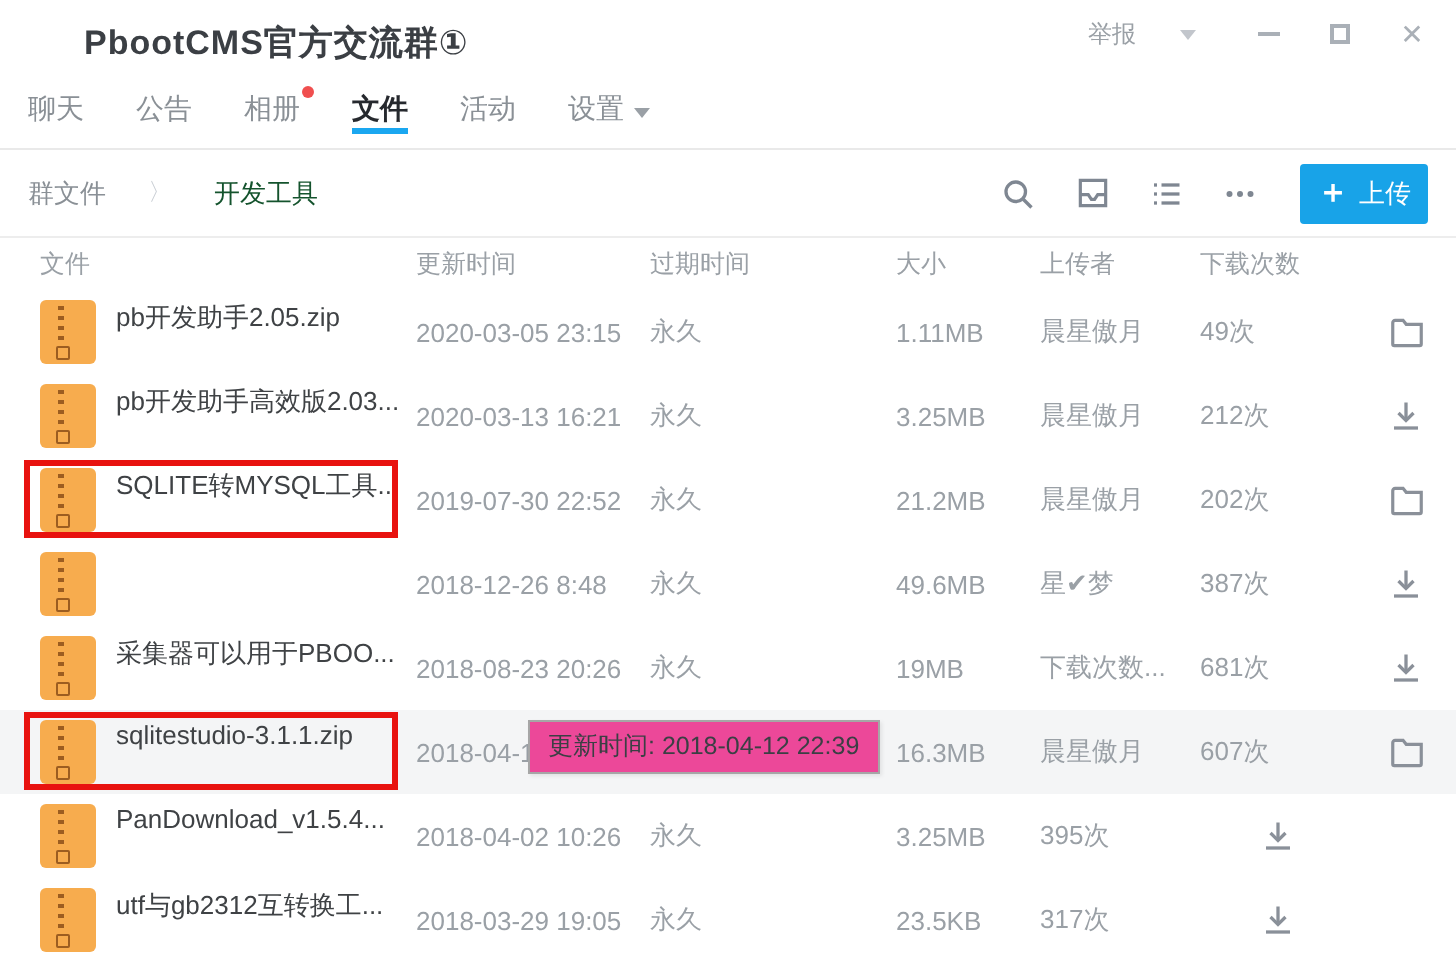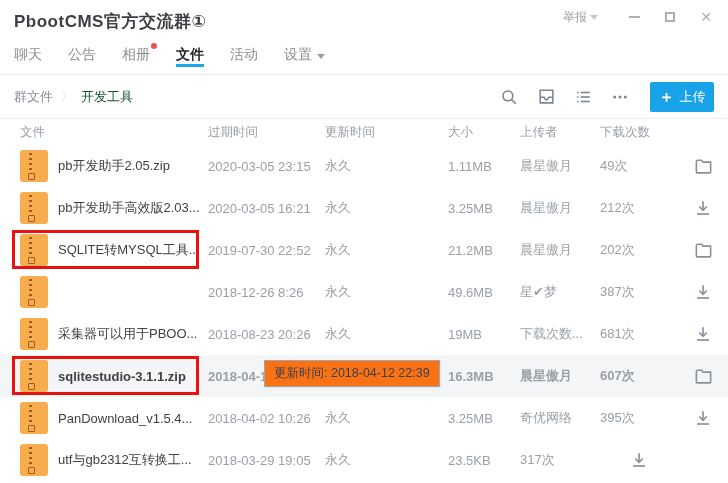--- a/index.html
+++ b/index.html
@@ -1,67 +1,67 @@
 <!DOCTYPE html>
 <html><head>
 <meta charset="utf-8">
 <style>
   * { margin:0; padding:0; box-sizing:border-box; }
   html,body { width:728px; height:483px; background:#fff; overflow:hidden;
     font-family:"Liberation Sans","DejaVu Sans",sans-serif; }
 
   
-  .titlebar { position:relative; height:44px; padding:10px 14px 0; }
+  .titlebar { position:relative; height:44px; padding:10px 14px 0;margin-left:28px; }
   .win-title { font-size:17px; font-weight:bold; color:#3b3f44; letter-spacing:.5px; }
   .win-controls { position:absolute; top:6px; right:8px; display:flex; align-items:center; gap:8px; }
-  .report { display:flex; align-items:center; gap:3px; color:#9aa0a6; font-size:12px; cursor:pointer; margin-right:14px; }
+  .report { display:flex; align-items:center; gap:22px; color:#9aa0a6; font-size:12px; cursor:pointer; margin-right:14px; }
   .caret-down { width:0; height:0; border-left:4px solid transparent; border-right:4px solid transparent; border-top:5px solid #c2c6cc; display:inline-block; }
   .winbtn { width:28px; height:22px; display:flex; align-items:center; justify-content:center; color:#aab0b7; cursor:pointer; }
   .min-glyph { width:11px; height:2px; background:#aab0b7; display:inline-block; }
   .max-glyph { width:10px; height:10px; border:2px solid #aab0b7; display:inline-block; }
   .close-glyph { font-size:14px; line-height:1; color:#aab0b7; }
 
   
   .tabs { display:flex; align-items:flex-start; gap:26px; padding:0 0 0 14px; height:31px; border-bottom:1px solid #e9e9e9; }
   .tab { position:relative; font-size:14px; color:#8a9096; padding:2px 0 3px; cursor:pointer; }
   .tab.active { color:#26292e; font-weight:bold; }
   .tab.active .underline { position:absolute; left:0; right:0; bottom:0; height:3px; background:#1aa7f0; }
   .badge-dot { position:absolute; top:-1px; right:-7px; width:6px; height:6px; border-radius:50%; background:#f04f4f; }
   .tab .caret-down { border-top-color:#9aa0a6; margin-left:5px; border-left-width:4px; border-right-width:4px; border-top-width:5px; }
 
   
   .toolbar { display:flex; align-items:center; height:44px; padding:0 14px; border-bottom:1px solid #ededed; }
-  .breadcrumb { display:flex; align-items:flex-start; gap:8px; font-size:13px; }
+  .breadcrumb { display:flex; align-items:flex-start; gap:21px; font-size:13px; }
   .crumb-root { color:#8a9096; cursor:pointer; }
   .crumb-sep { color:#c9ced4; font-size:12px; }
   .crumb-cur { color:#14532d; }
   .tool-actions { margin-left:auto; display:flex; align-items:center; gap:15px; }
   .tool-icon { width:22px; height:22px; display:flex; align-items:center; justify-content:center; cursor:pointer; color:#7f8792; }
   .upload-btn { margin-left:4px; width:64px; height:30px; background:#18a3e8; color:#fff; font-size:13px;
     display:flex; align-items:center; justify-content:center; gap:5px; border-radius:2px; cursor:pointer; }
   .upload-plus { font-size:16px; font-weight:bold; line-height:1; }
 
   
   .grid { display:grid; grid-template-columns:188px 117px 123px 72px 80px 78px 1fr; align-items:center; padding-left:20px; }
   .thead { height:26px; color:#9aa0a6; font-size:12.5px; }
   .rows { position:relative; }
   .row { position:relative; height:42px; font-size:13px; color:#9aa0a6; cursor:default; }
-  .row.hover { background:#f4f5f6;font-weight:bold; }
-  .file-cell { display:flex; align-items:center; min-width:0; padding-right:8px; }
+  .row.hover { background:#f4f5f6; }
+  .file-cell { display:flex; align-items:flex-start; min-width:0; padding-right:8px; }
   .file-name { color:#3f4245; white-space:nowrap; overflow:hidden; }
   .zip-icon { position:relative; flex:0 0 28px; width:28px; height:32px; margin-right:10px; background:#f7ac4e; border-radius:3px; }
   .zip-icon::before { content:""; position:absolute; left:9px; top:3px; height:20px; width:3px;
     background:repeating-linear-gradient(180deg,#9c5d20 0 2px,rgba(0,0,0,0) 2px 5px); }
   .zip-icon::after { content:""; position:absolute; left:8px; top:23px; width:5px; height:5px; border:1.5px solid #9c5d20; border-radius:1px; }
   .highlight-box { position:absolute; left:12px; top:1px; width:187px; height:39px; border:3px solid #e8120f; pointer-events:none; }
   .action-cell { display:flex; justify-content:center; }
   .action-icon { width:22px; height:22px; display:flex; align-items:center; justify-content:center; cursor:pointer; color:#8a9099; }
 
   
-  .tooltip { position:absolute; left:264px; top:215px; background:#f97316; border:1px solid #a6a6a6;
+  .tooltip { position:absolute; left:264px; top:215px; background:#ec4899; border:1px solid #a6a6a6;
     padding:4px 9px; font-size:12.5px; color:#3b3f44; white-space:nowrap; box-shadow:1px 1px 2px rgba(0,0,0,.08); z-index:5; }
 </style>
 </head>
 <body>
 
 <div class="titlebar">
   <div class="win-title">PbootCMS官方交流群①</div>
   <div class="win-controls">
     <div class="report">
       <span>举报</span>
@@ -126,22 +126,22 @@
     </span>
     <div class="upload-btn">
       <span class="upload-plus">＋</span>
       <span>上传</span>
     </div>
   </div>
 </div>
 
 <div class="grid thead">
   <span>文件</span>
+  <span>更新时间</span>
   <span>过期时间</span>
-  <span>更新时间</span>
   <span>大小</span>
   <span>上传者</span>
   <span>下载次数</span>
   <span></span>
 </div>
 
 <div class="rows" id="rows">
   <div class="tooltip">更新时间: 2018-04-12 22:39</div>
 <div class="grid row">
     <div class="file-cell">
@@ -161,21 +161,21 @@
       </span>
 
     </div>
 
   </div>
     <div class="grid row">
     <div class="file-cell">
       <span class="zip-icon"></span>
       <span class="file-name">pb开发助手高效版2.03...</span>
     </div>
-    <span>2020-03-05 16:21</span>
+    <span>2020-03-13 16:21</span>
     <span>永久</span>
     <span>3.25MB</span>
     <span>晨星傲月</span>
     <span>212次</span>
     <div class="action-cell">
 
       <span class="action-icon">
         <svg width="18" height="18" viewBox="0 0 24 24" fill="none" stroke="currentColor" stroke-width="2.2">
             <path d="M12 3v11"></path>
             <path d="M7 10l5 5 5-5"></path>
@@ -202,21 +202,21 @@
           </svg>
       </span>
 
     </div>
     <span class="highlight-box"></span>
   </div>
     <div class="grid row">
     <div class="file-cell">
       <span class="zip-icon"></span>
     </div>
-    <span>2018-12-26 8:26</span>
+    <span>2018-12-26 8:48</span>
     <span>永久</span>
     <span>49.6MB</span>
     <span>星✔梦</span>
     <span>387次</span>
     <div class="action-cell">
 
       <span class="action-icon">
         <svg width="18" height="18" viewBox="0 0 24 24" fill="none" stroke="currentColor" stroke-width="2.2">
             <path d="M12 3v11"></path>
             <path d="M7 10l5 5 5-5"></path>
@@ -269,21 +269,20 @@
     <span class="highlight-box"></span>
   </div>
     <div class="grid row">
     <div class="file-cell">
       <span class="zip-icon"></span>
       <span class="file-name">PanDownload_v1.5.4...</span>
     </div>
     <span>2018-04-02 10:26</span>
     <span>永久</span>
     <span>3.25MB</span>
-    <span>奇优网络</span>
     <span>395次</span>
     <div class="action-cell">
 
       <span class="action-icon">
         <svg width="18" height="18" viewBox="0 0 24 24" fill="none" stroke="currentColor" stroke-width="2.2">
             <path d="M12 3v11"></path>
             <path d="M7 10l5 5 5-5"></path>
             <line x1="4" y1="20" x2="20" y2="20"></line>
           </svg>
       </span>

